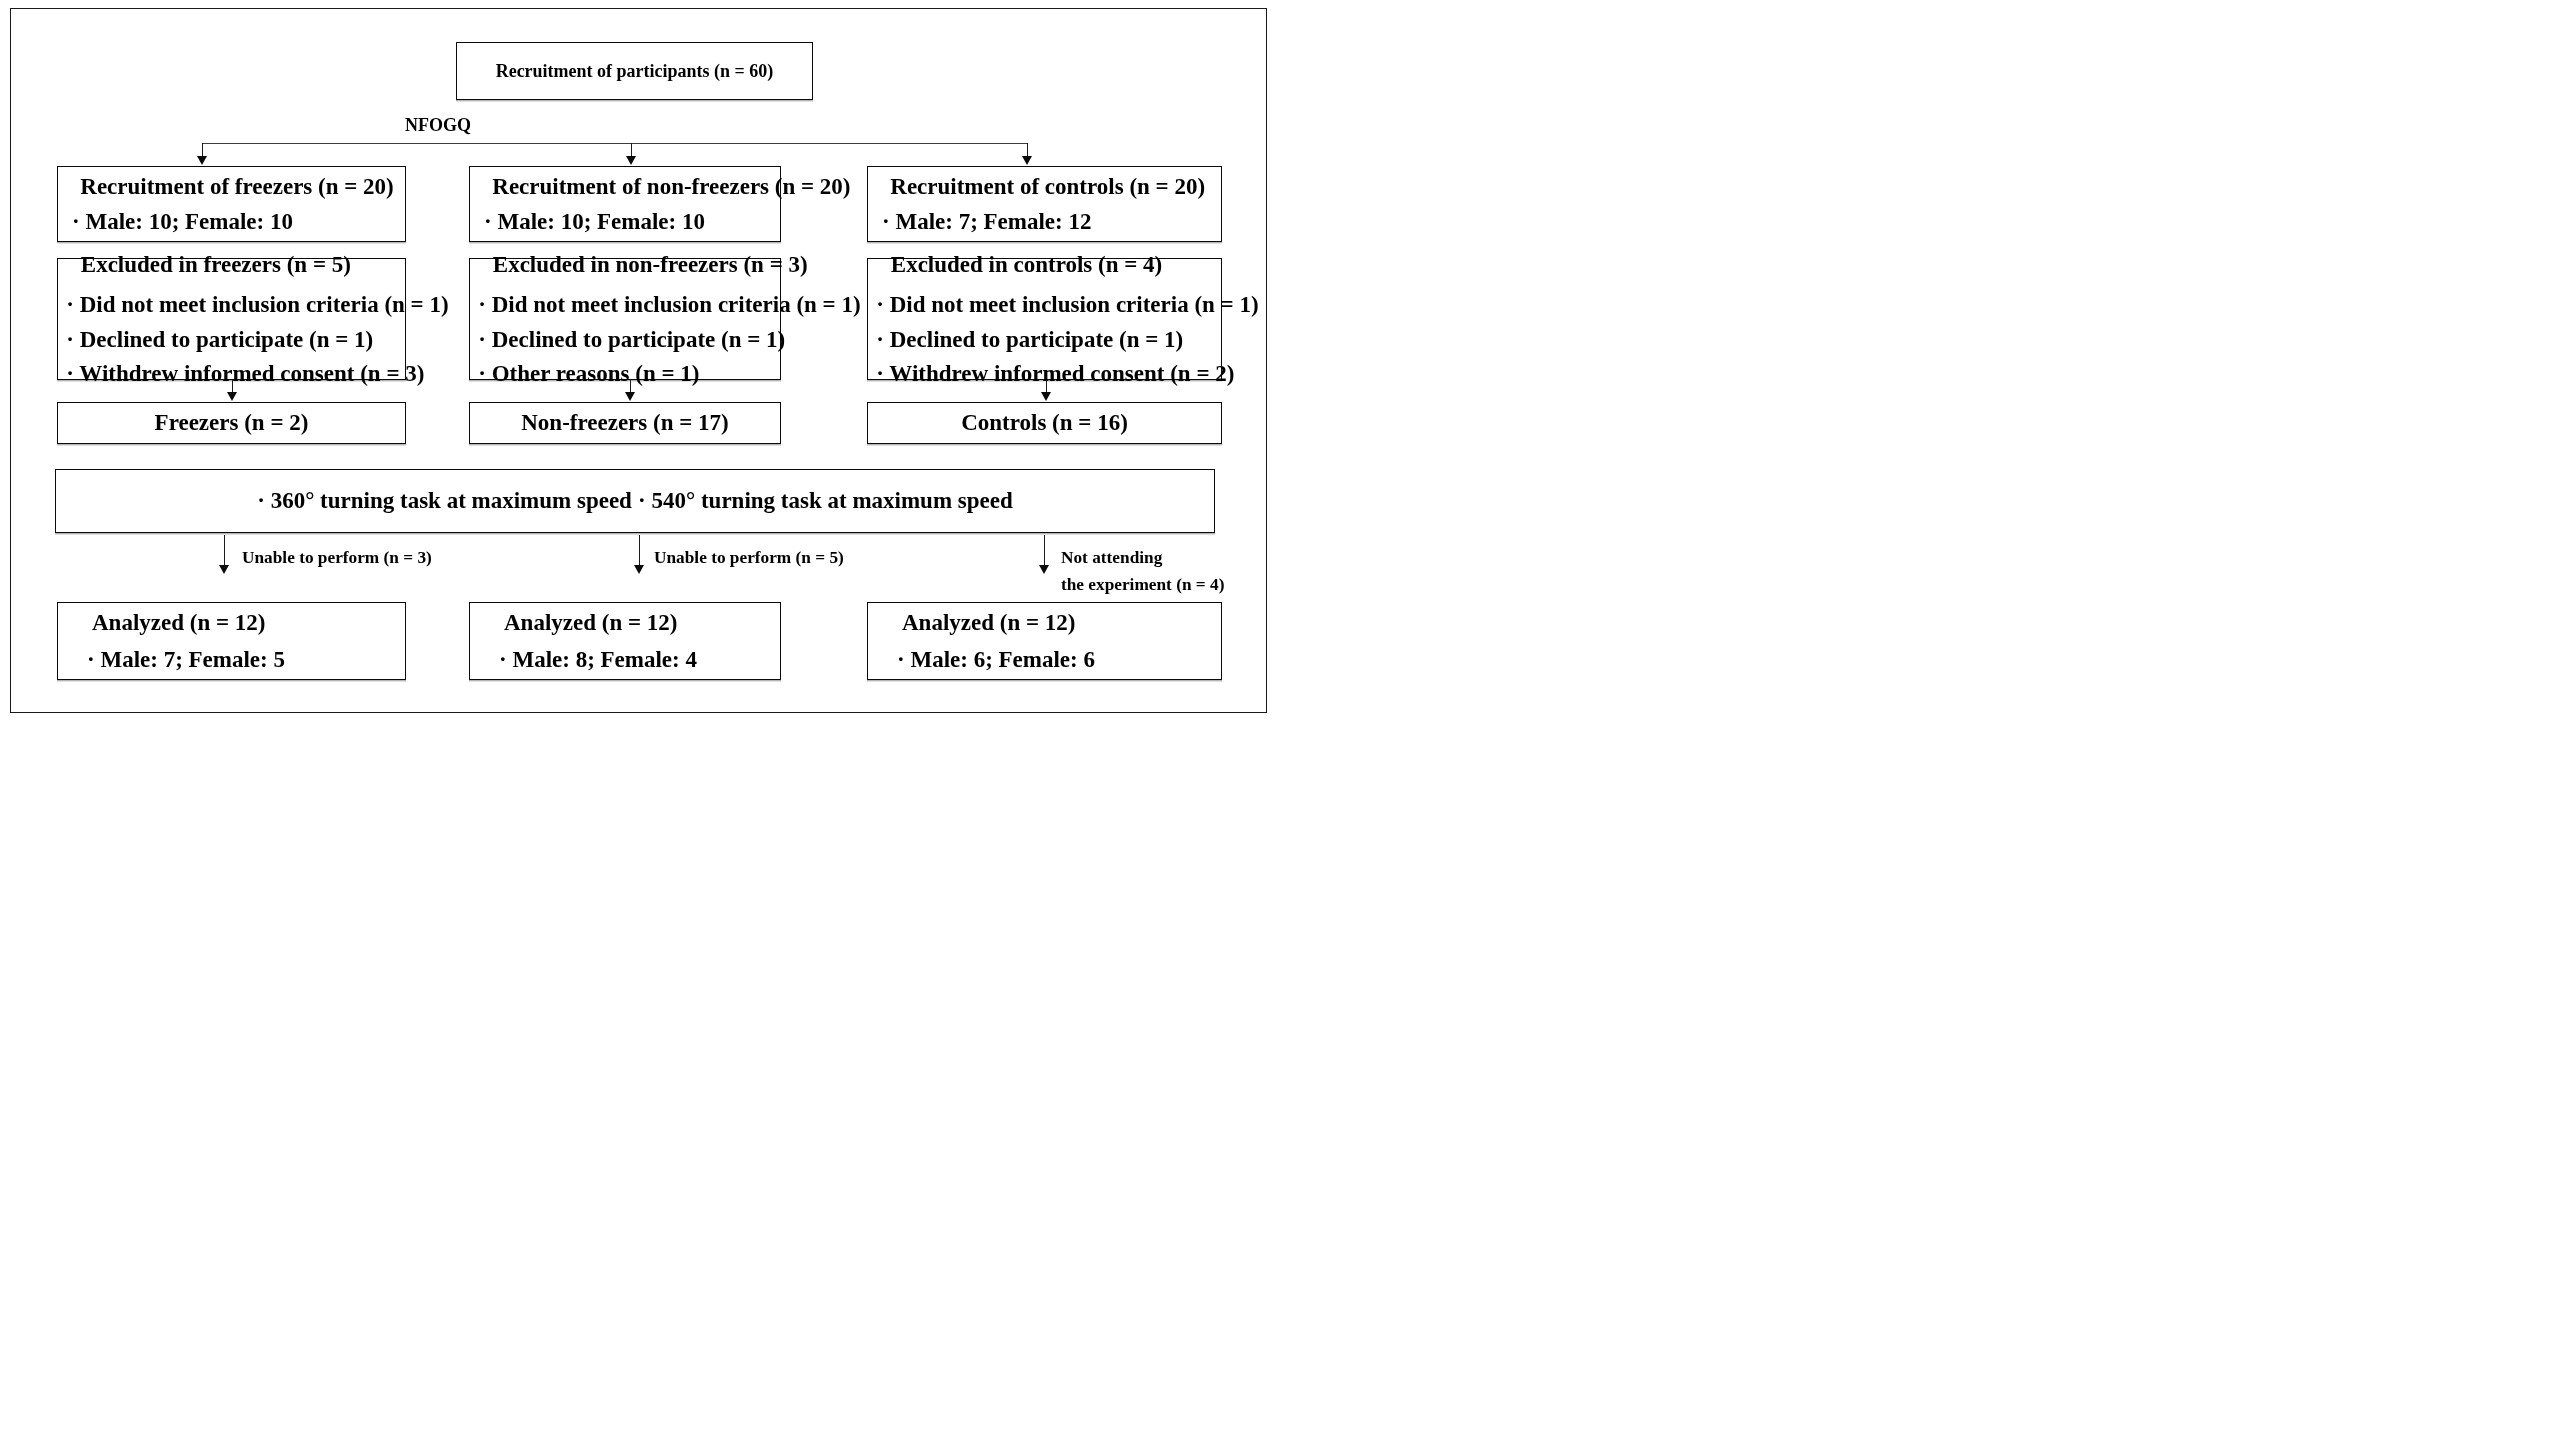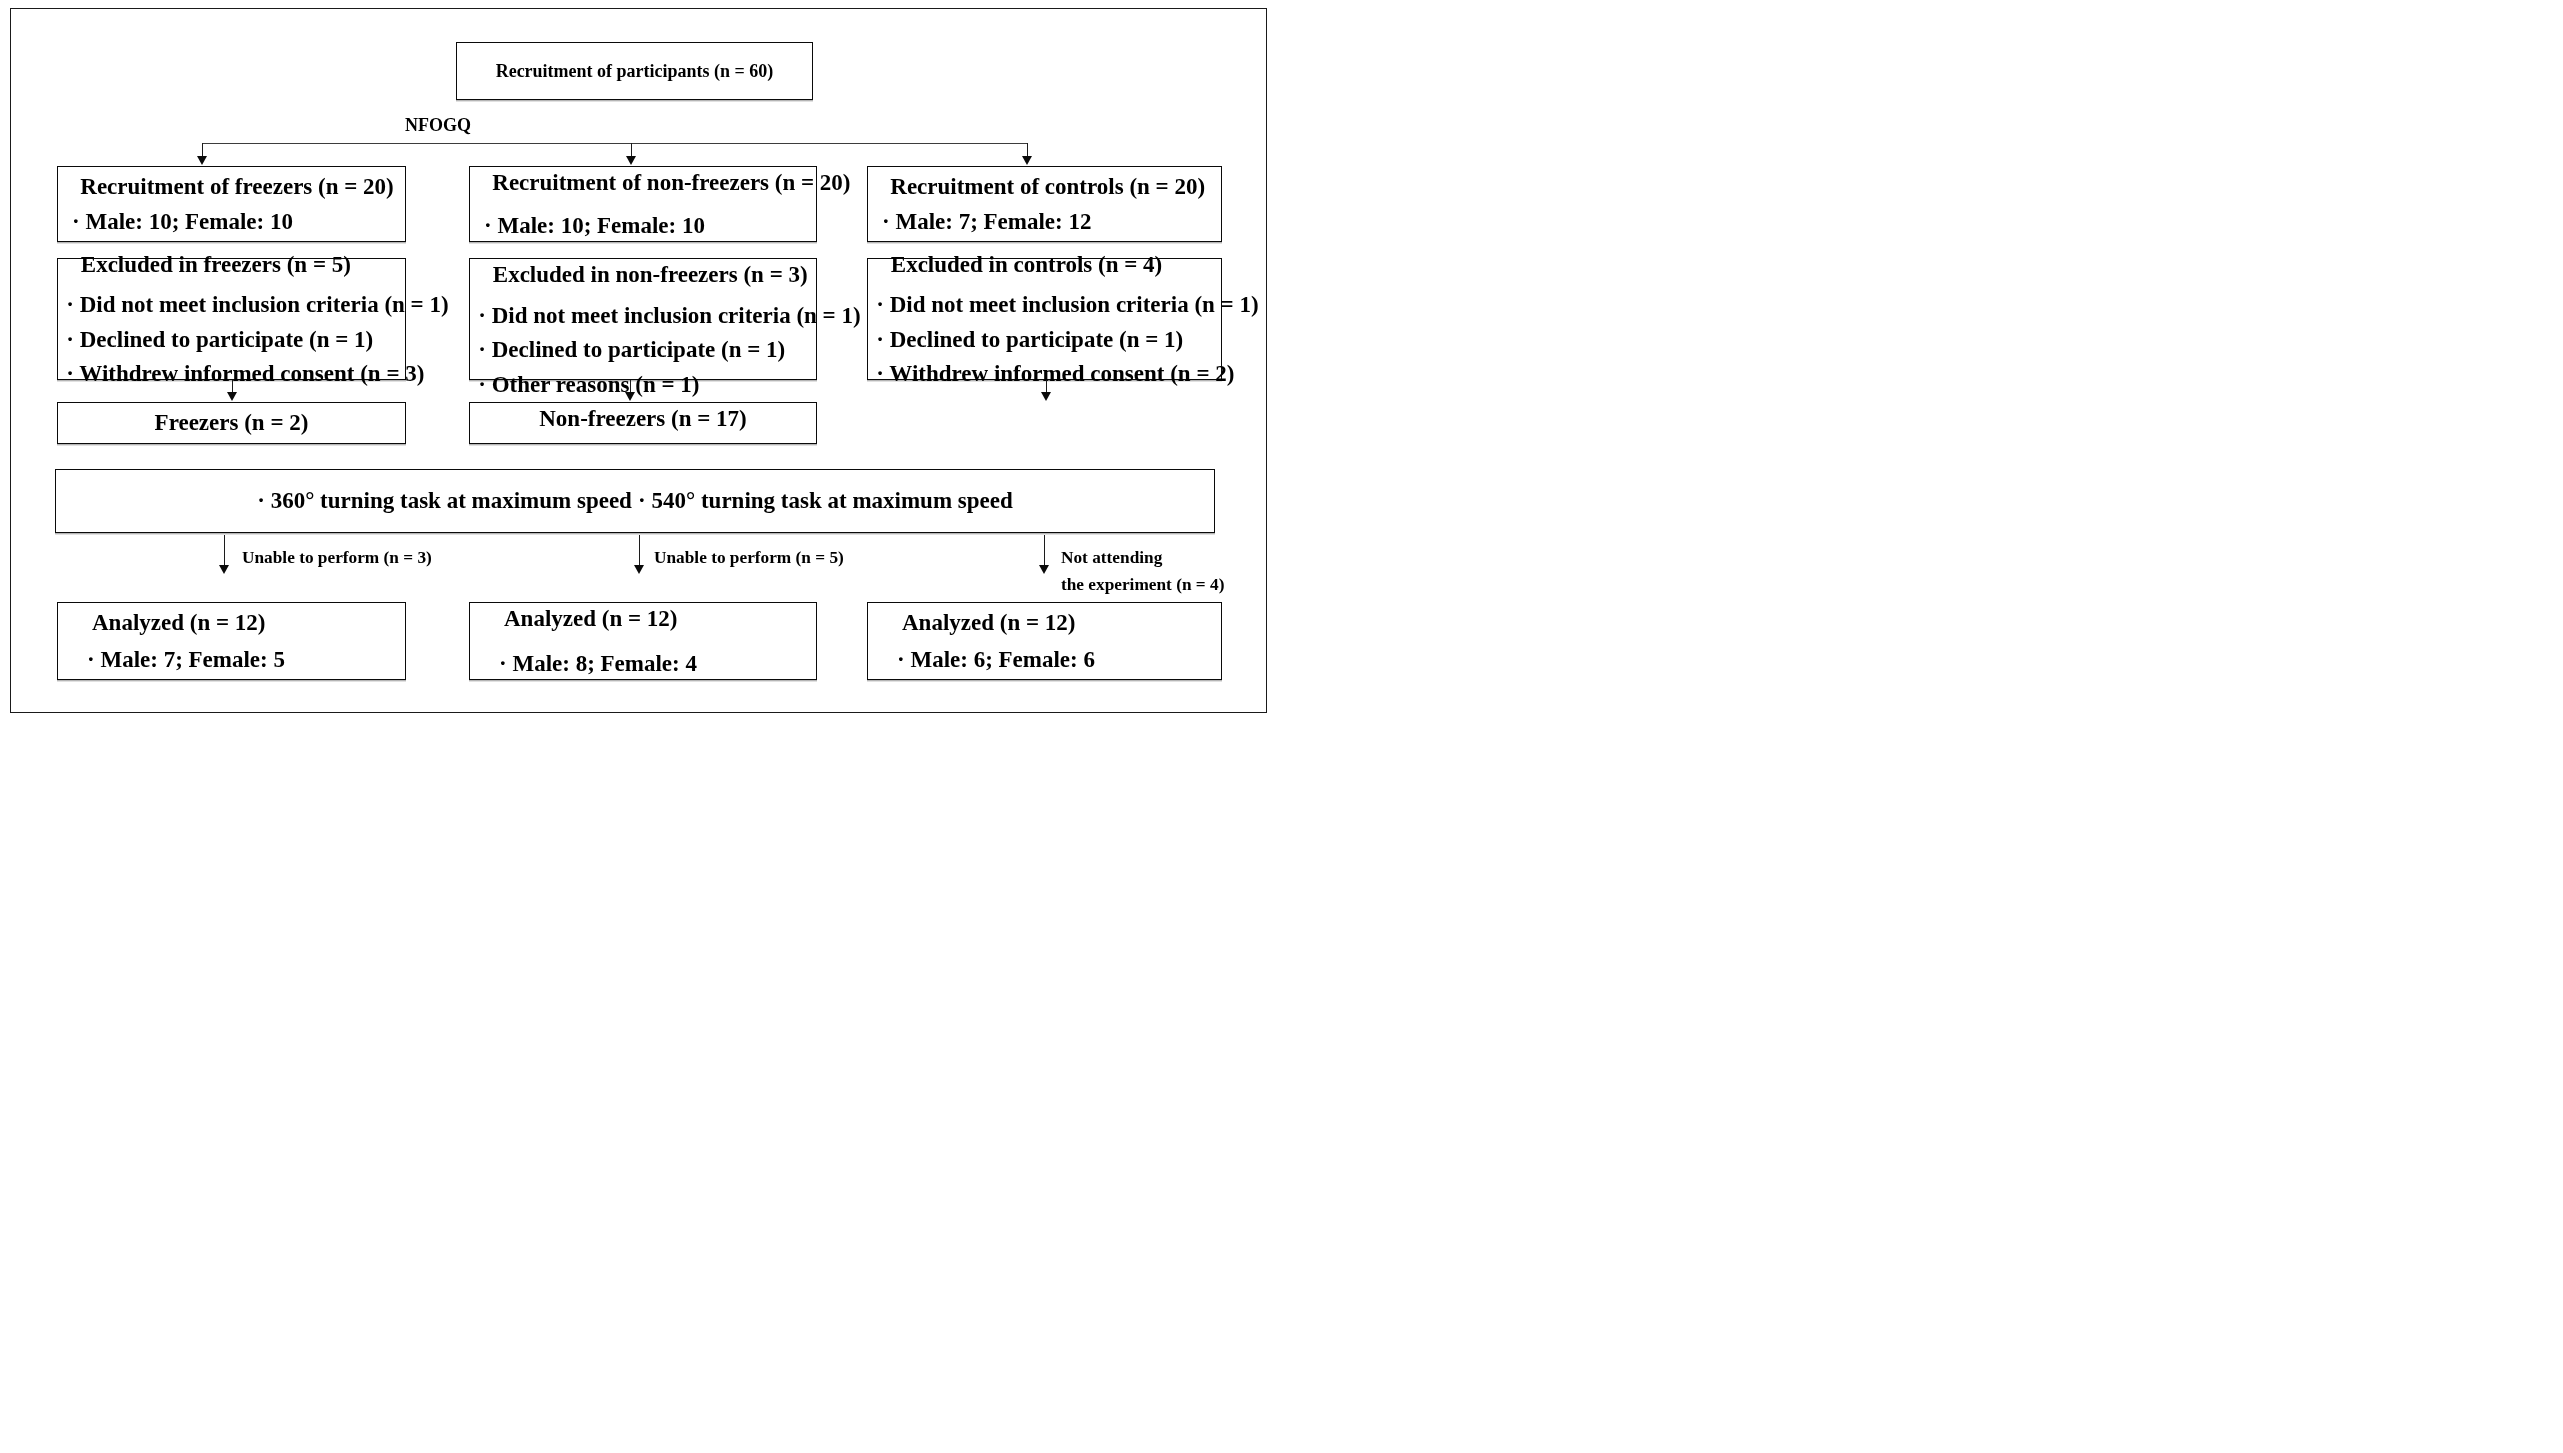--- a/index.html
+++ b/index.html
@@ -13,21 +13,21 @@
     border:1.4px solid #1a1a1a; box-sizing:border-box;
   }
   .box {
     position:absolute; border:1.4px solid #0a0a0a; background:#fff;
     box-sizing:border-box; display:flex; flex-direction:column;
     justify-content:center; font-size:23px; line-height:1.35;
     box-shadow:0 1.4px 0 rgba(90,90,90,0.45);
   }
   .box span { white-space:nowrap; }
   .col0 { left:57px;  width:349px; }
-  .col1 { left:469px; width:348px;justify-content:space-between; }
+  .col1 { left:469px; width:312px; }
   .col2 { left:867px; width:355px; }
 
   .title-box { left:456px; top:42px; width:357px; height:58px;
                align-items:center; font-size:18px; }
 
   .r-recruit  { top:166px; height:76px; padding-left:14px; gap:4.8px; }
   .r-recruit .head { margin-left:8.3px; }
 
   .r-excluded { top:258px; height:122px; padding-left:8.3px; gap:3.5px; }
   .r-excluded .head { margin-left:14.5px; margin-bottom:6.2px; }
@@ -123,20 +123,23 @@
       <div class="shaft"></div>
       <div class="ahead"></div>
     </div>
 
   <div class="box col0 r-group">
     <span>Freezers (n = 2)</span>
   </div>
   <div class="box col1 r-group">
     <span>Non-freezers (n = 17)</span>
   </div>
+  <div class="box col2 r-group">
+    <span>Controls (n = 16)</span>
+  </div>
 
   <div class="box task-box">
     <div class="inner">
       <span>· 360° turning task at maximum speed</span>
       <span>· 540° turning task at maximum speed</span>
     </div>
   </div>
 
   <div class="v-arrow" style="left:219px; top:535px; height:39px;">
       <div class="shaft"></div>

